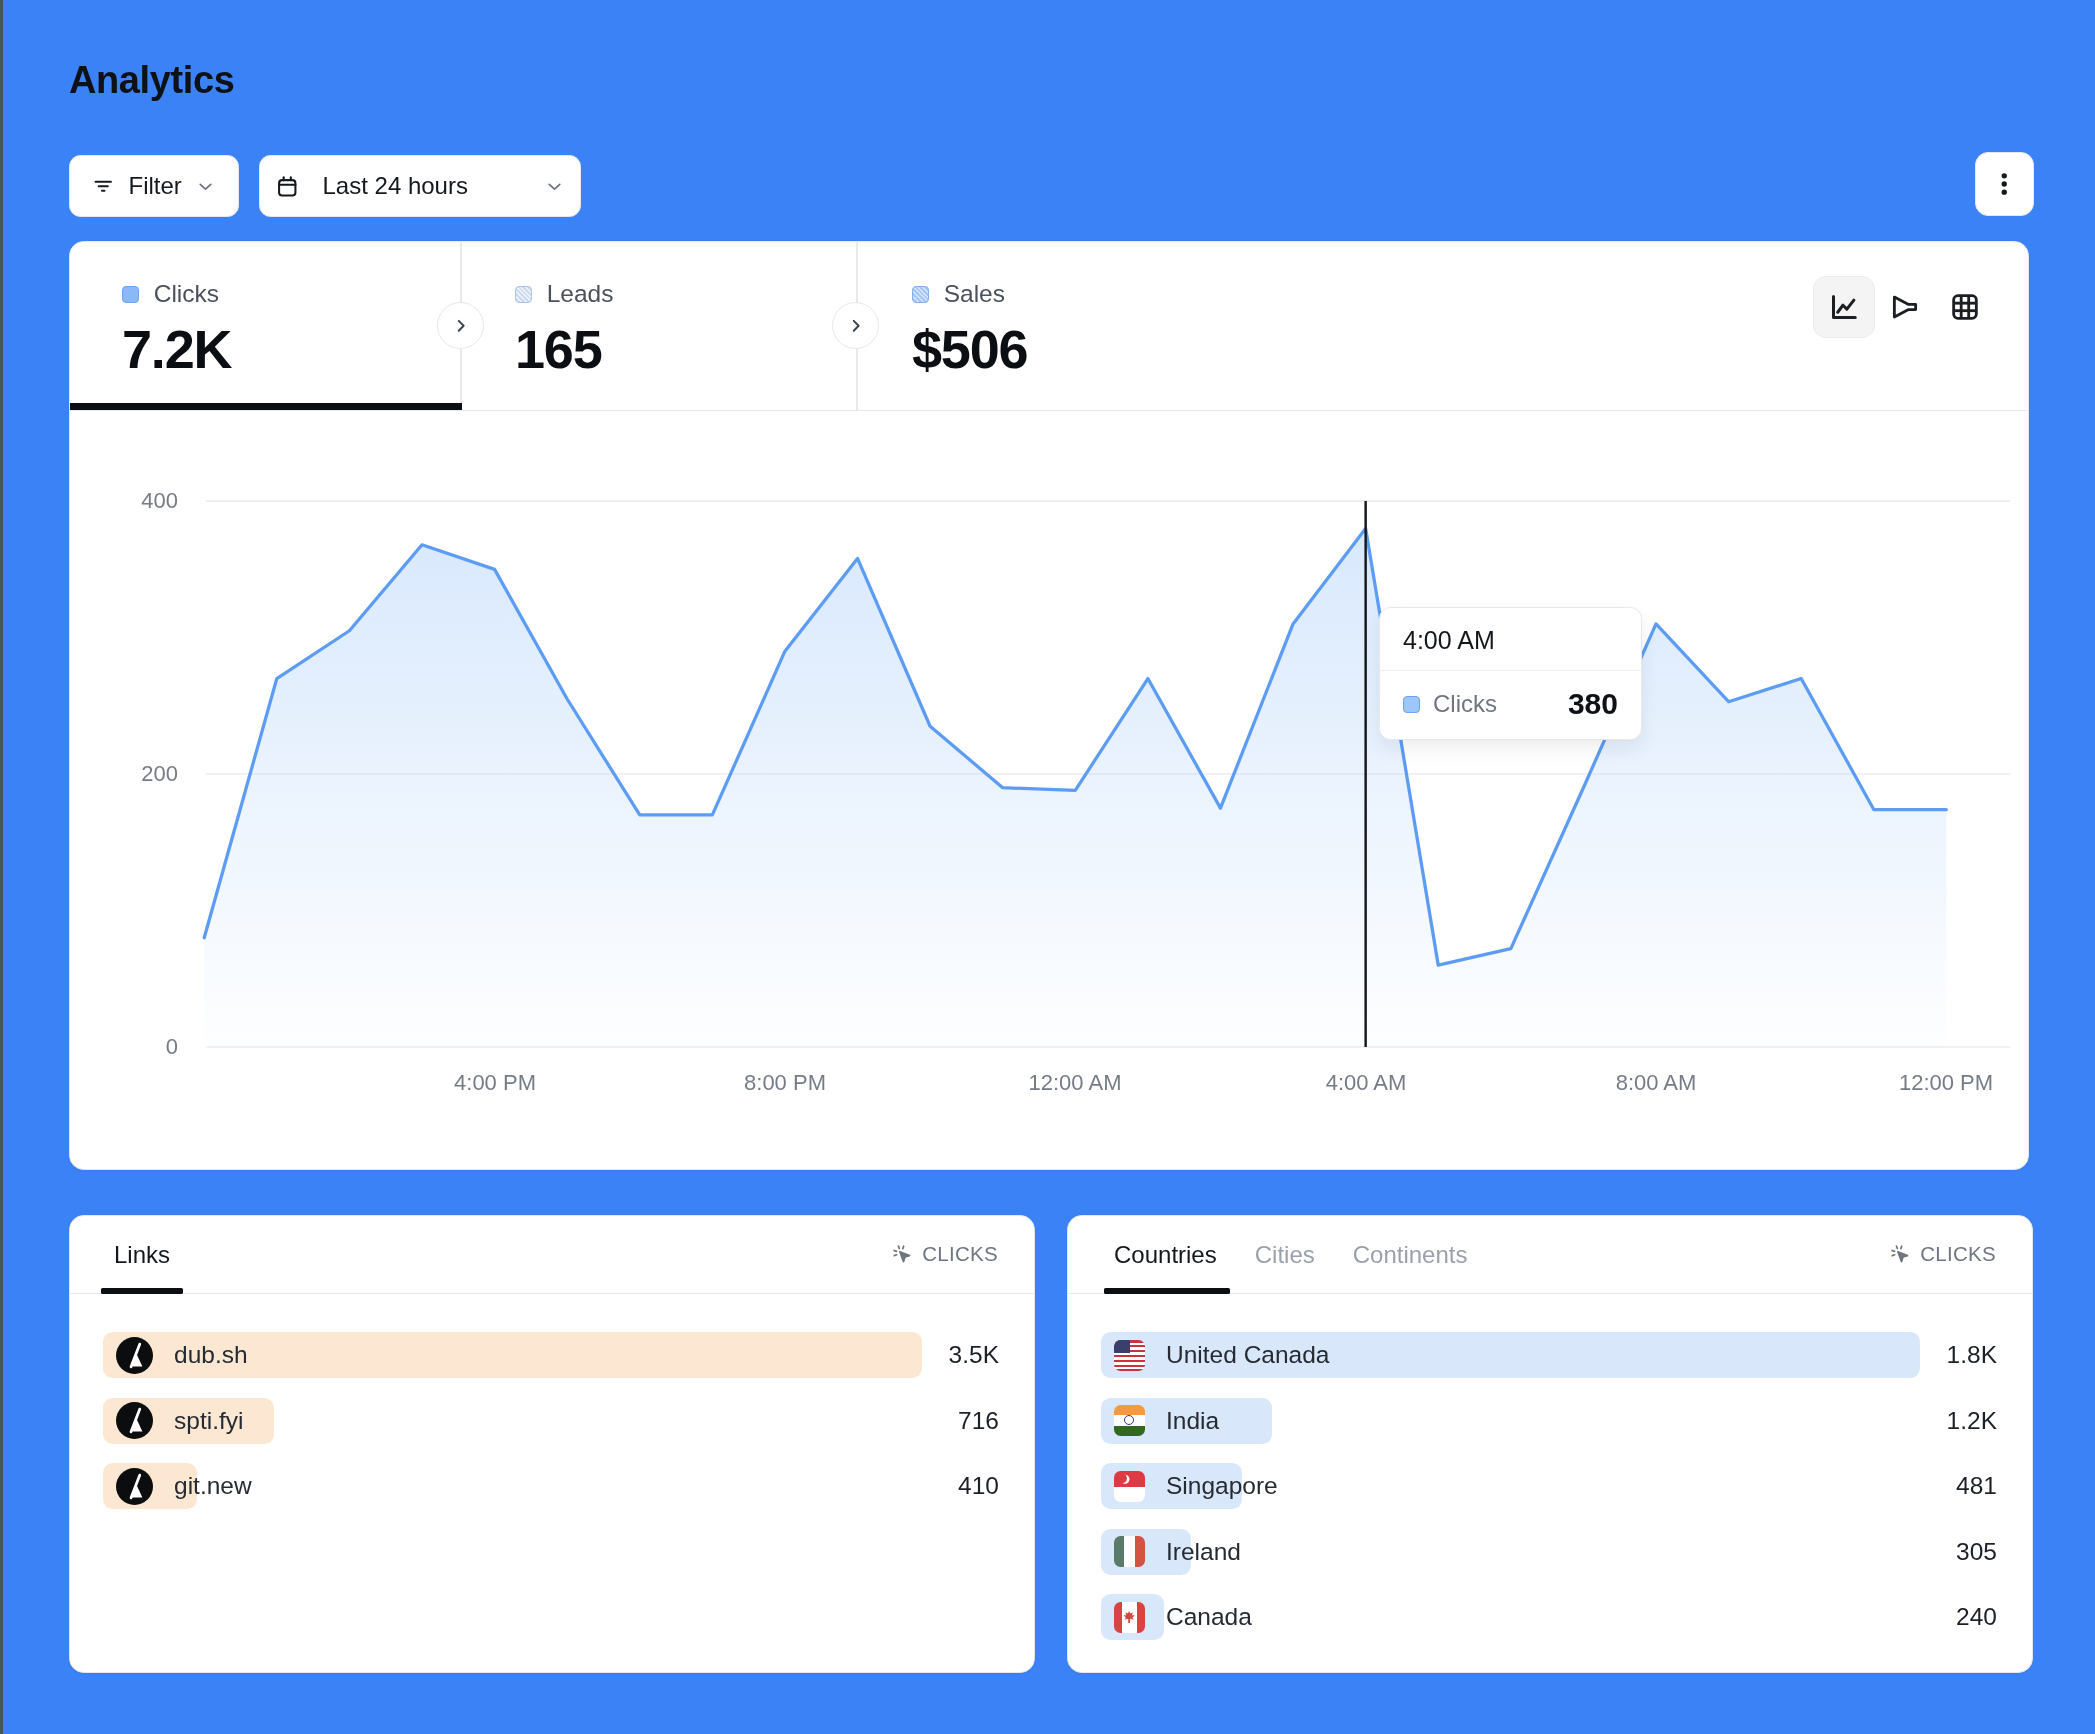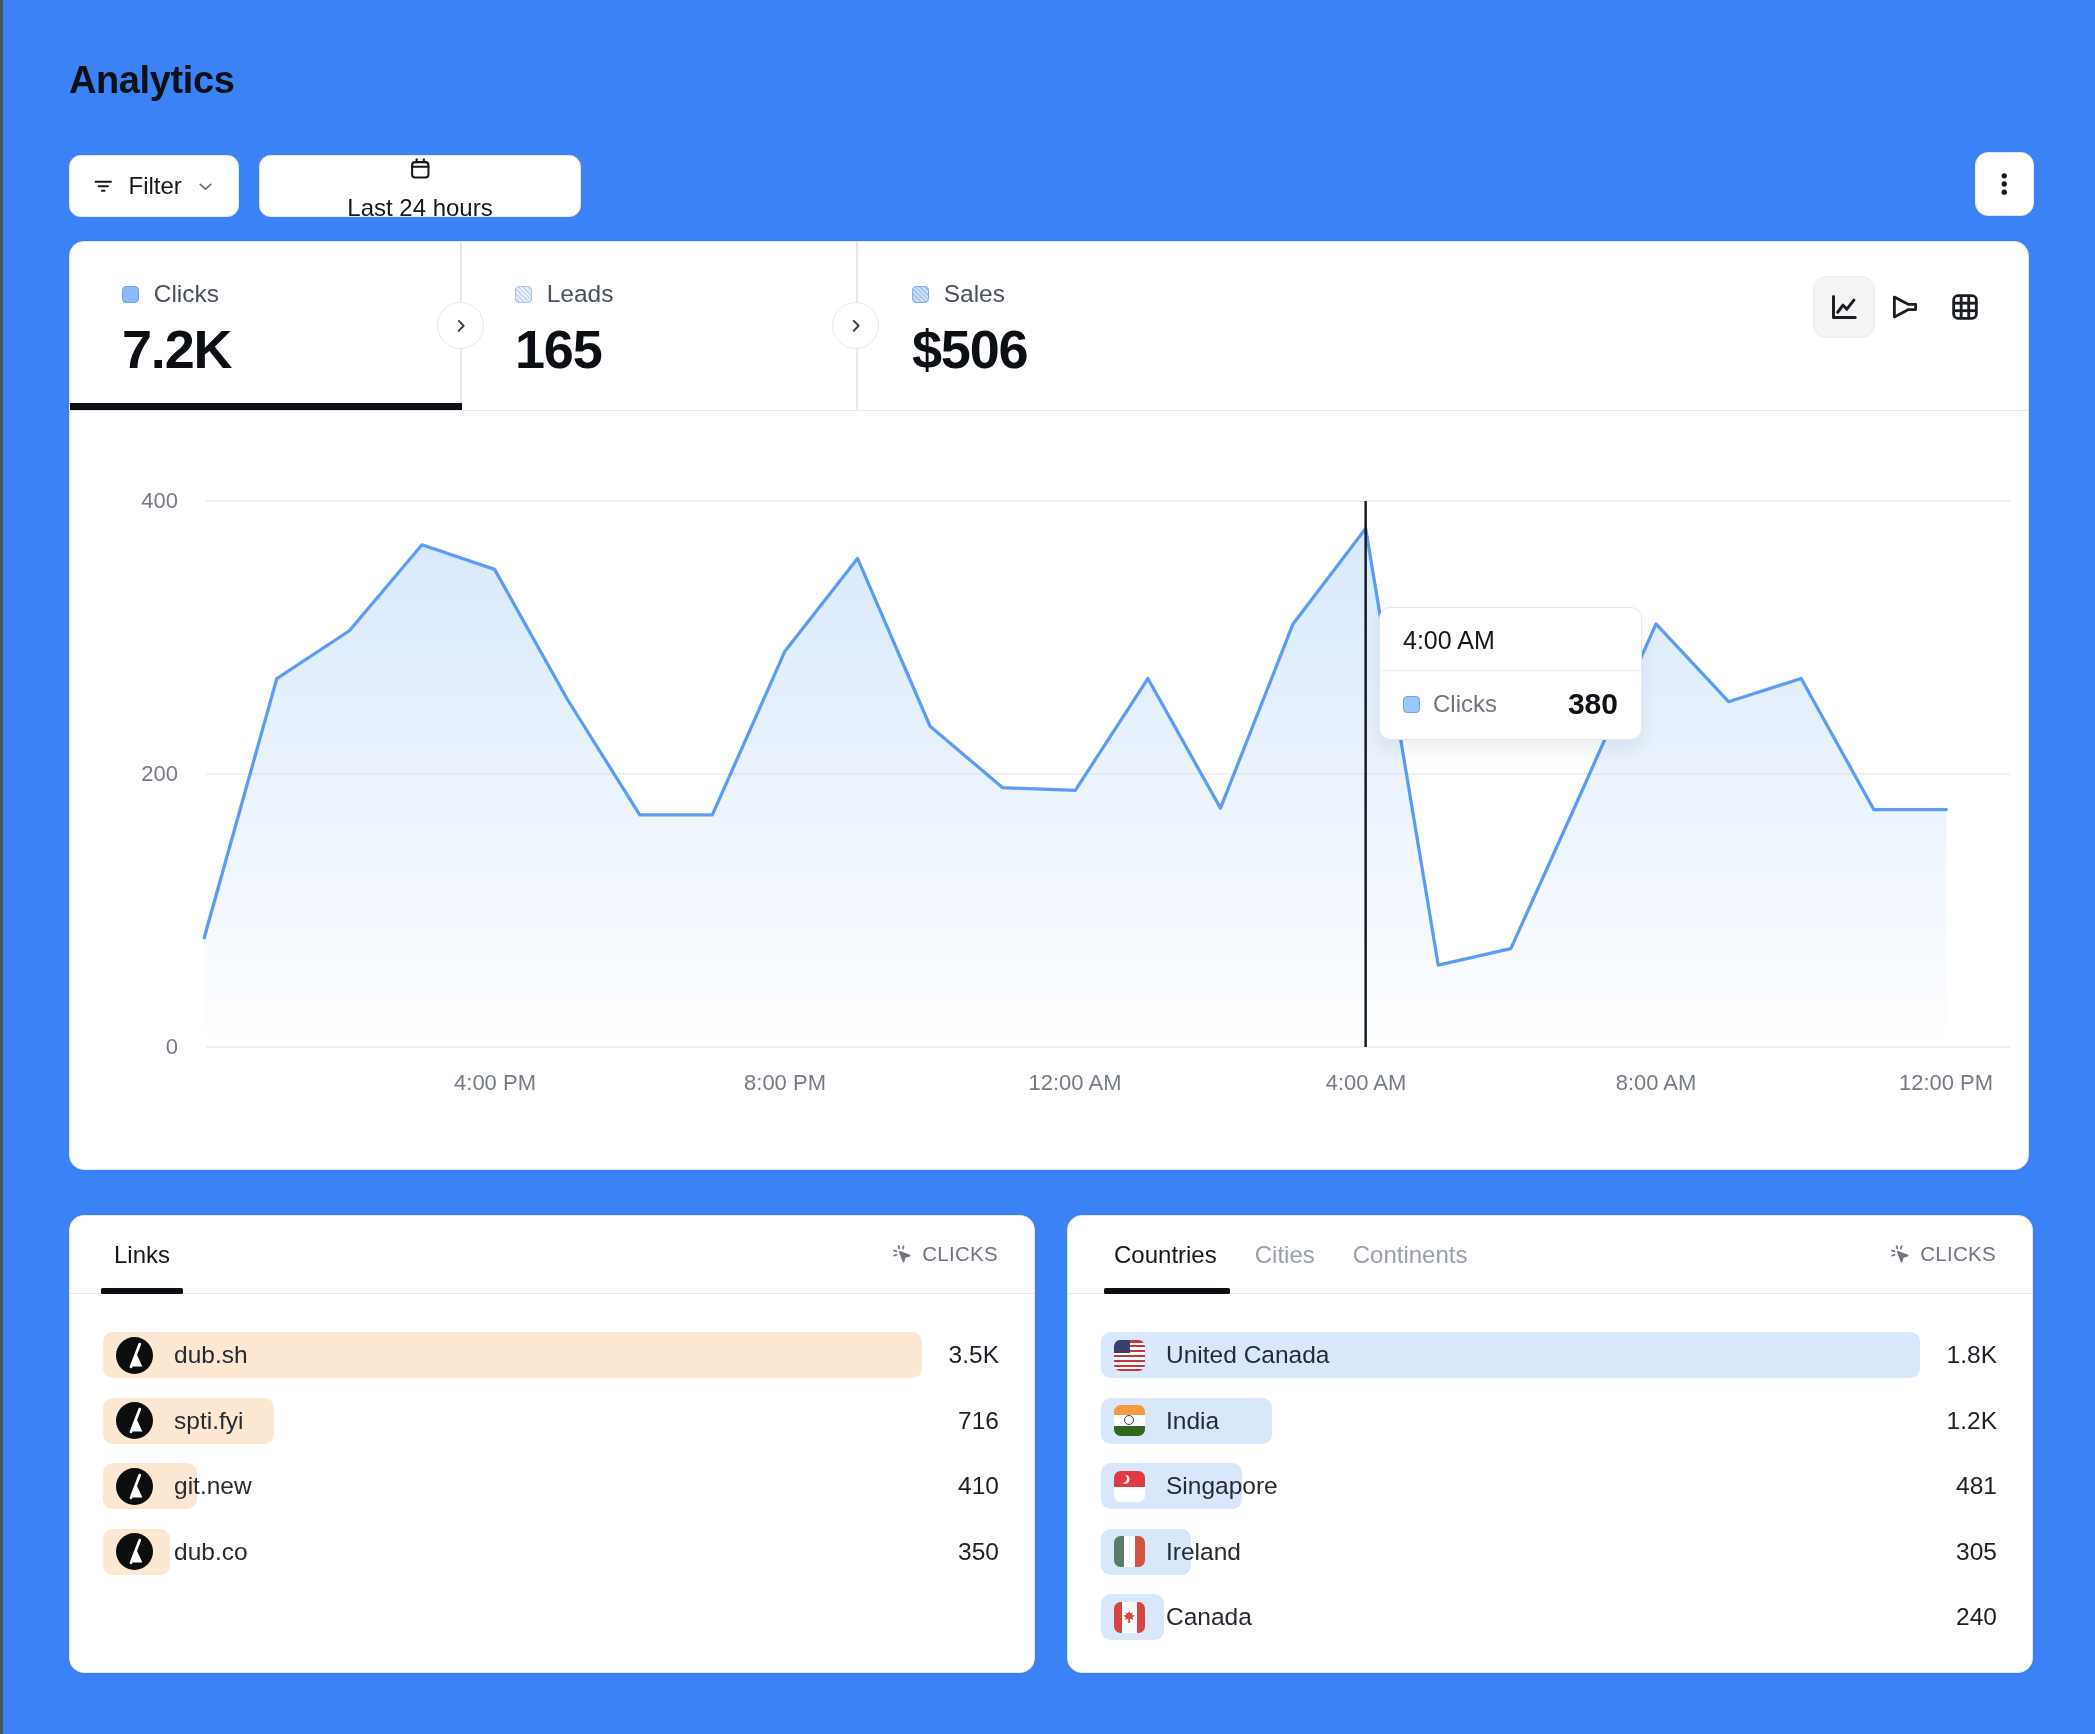--- a/index.html
+++ b/index.html
@@ -8,21 +8,21 @@
   .accent-strip{position:absolute;left:0;top:0;width:3.3px;height:100%;background:#44565e;}
 
   
   .page-title{position:absolute;left:69px;top:59px;font-size:38px;font-weight:700;
               letter-spacing:-0.4px;color:#0e1116;}
   .btn{position:absolute;display:flex;align-items:center;box-sizing:border-box;
        border:1.6px solid #e6e7ea;border-radius:11.5px;background:#fff;color:#15181d;
        font-size:24px;cursor:pointer;}
   .btn svg{flex:none;}
   #filter-btn{left:69px;top:155px;width:170px;height:62px;padding:0 21px;gap:13px;}
-  #date-btn{left:259px;top:155px;width:322px;height:62px;padding:0 15px;gap:13px;flex-direction:column;}
+  #date-btn{left:259px;top:155px;width:322px;height:62px;padding:0 15px;gap:23px;}
   #date-btn .chev{margin-left:auto;}
   #kebab-btn{left:1975px;top:152px;width:59px;height:64px;justify-content:center;border-radius:13px;}
 
   
   .card{position:absolute;background:#fff;border:1.6px solid #e6e7ea;border-radius:14.7px;
         box-shadow:0 0.8px 2.5px rgba(0,0,0,.03);box-sizing:border-box;}
   #main-card{left:69px;top:241px;width:1960px;height:929px;}
   #links-card{left:69px;top:1215px;width:966px;height:458px;}
   #countries-card{left:1067px;top:1215px;width:966px;height:458px;}
 
@@ -289,32 +289,20 @@
           <span class="row-icon">
             <svg class="dub-logo" viewBox="0 0 32 32">
               <circle cx="16" cy="16" r="16" fill="#0c0d0f"></circle>
               <path d="M20.5 6.2 L13 25.8" stroke="#fff" stroke-width="2.4" stroke-linecap="round" fill="none"></path>
               <path d="M13.2 25.5 L22.8 25.5 L18 15.2 Z" fill="#fff"></path>
             </svg>
           </span>
           <span class="row-label">git.new</span>
           <span class="row-value">410</span>
         </div>
-        <div class="row">
-          <div class="row-bar bar-peach" style="width: 67px;"></div>
-          <span class="row-icon">
-            <svg class="dub-logo" viewBox="0 0 32 32">
-              <circle cx="16" cy="16" r="16" fill="#0c0d0f"></circle>
-              <path d="M20.5 6.2 L13 25.8" stroke="#fff" stroke-width="2.4" stroke-linecap="round" fill="none"></path>
-              <path d="M13.2 25.5 L22.8 25.5 L18 15.2 Z" fill="#fff"></path>
-            </svg>
-          </span>
-          <span class="row-label">dub.co</span>
-          <span class="row-value">350</span>
-        </div>
       </div>
   </div>
 
   <div class="card" id="countries-card">
     <div class="panel-header">
       <div class="panel-tabs" style="left:46px;">
         <span class="panel-tab active">Countries</span>
         <span class="panel-tab">Cities</span>
         <span class="panel-tab">Continents</span>
       </div>

